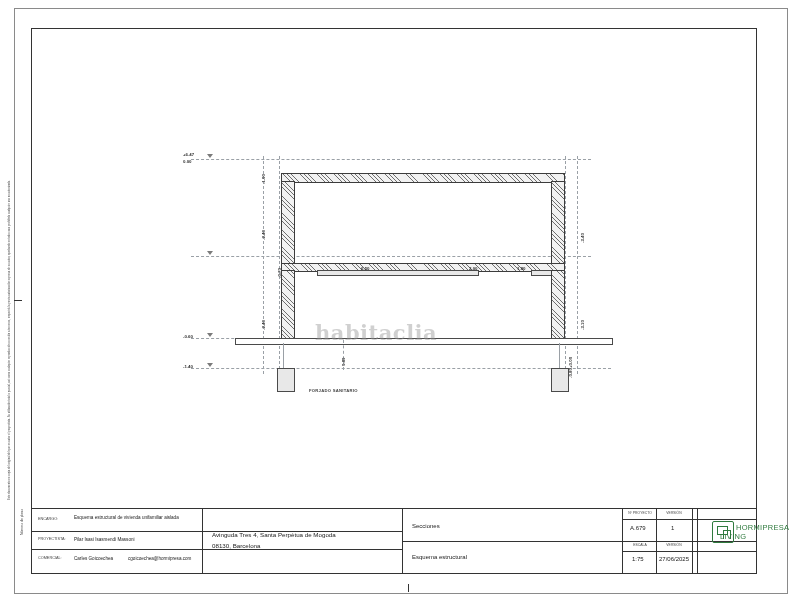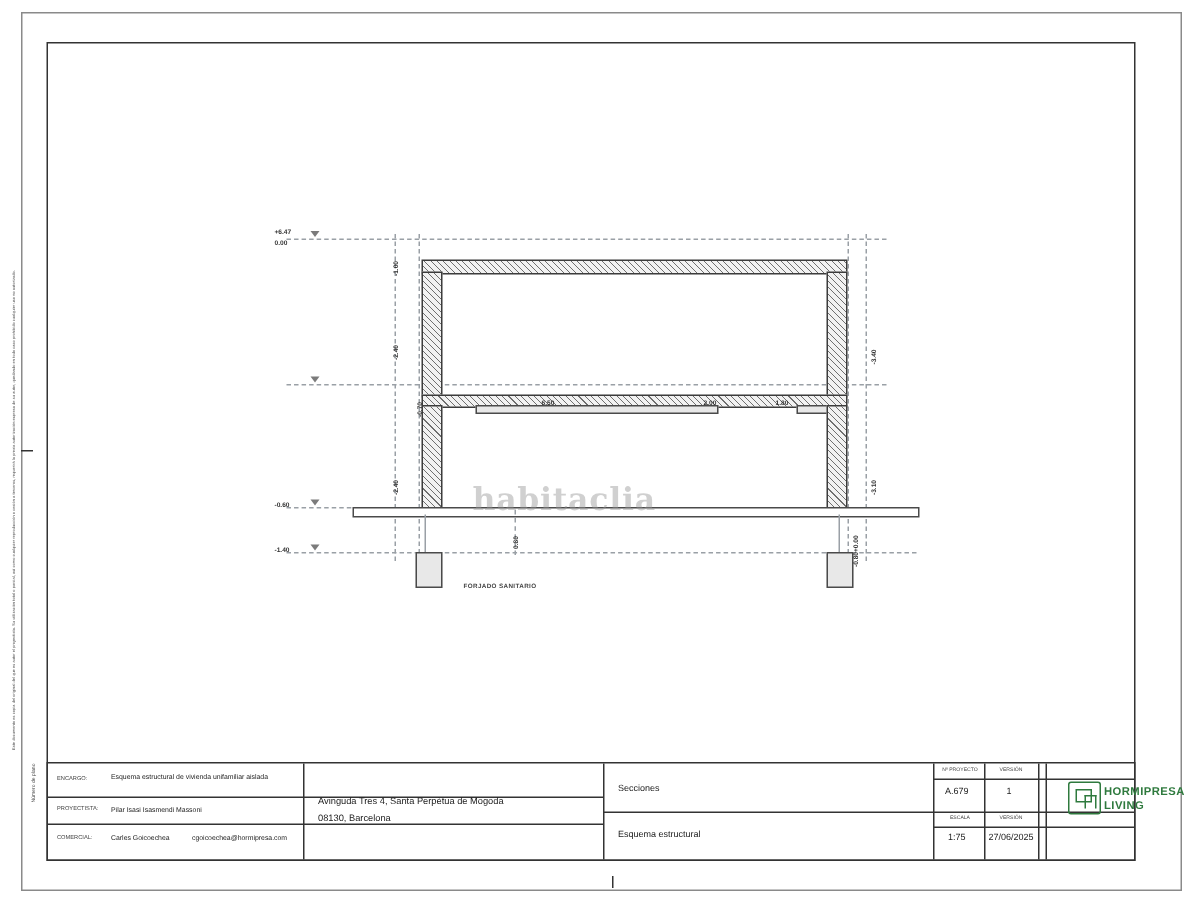--- a/index.html
+++ b/index.html
@@ -89,22 +89,22 @@
     border:1.6px solid #2f7a3e;border-radius:2px;
   }
   .logo-roof{
     position:absolute;left:3.5px;top:4px;width:9px;height:7px;
     border:1.4px solid #2f7a3e;
   }
   .logo-roof2{
     position:absolute;left:10px;top:8px;width:6px;height:8px;
     border:1.4px solid #2f7a3e;border-bottom:none;
   }
-  .logo-t1{position:absolute;left:24px;top:2px;font-size:7.5px;font-weight:bold;color:#2f7a3e;letter-spacing:.3px;}
-  .logo-t2{position:absolute;left:24px;top:11px;font-size:7.5px;font-weight:bold;color:#2f7a3e;letter-spacing:.3px;}
+  .logo-t1{position:absolute;left:24px;top:2px;font-size:7.5px;font-weight:normal;color:#2f7a3e;letter-spacing:.3px;}
+  .logo-t2{position:absolute;left:8px;top:11px;font-size:7.5px;font-weight:normal;color:#2f7a3e;letter-spacing:.3px;}
 
   .fold-mark{position:absolute;background:#333;}
 </style>
 </head>
 <body>
 
 <div class="sheet">
 
   <div class="frame-outer"></div>
   <div class="frame-inner"></div>

